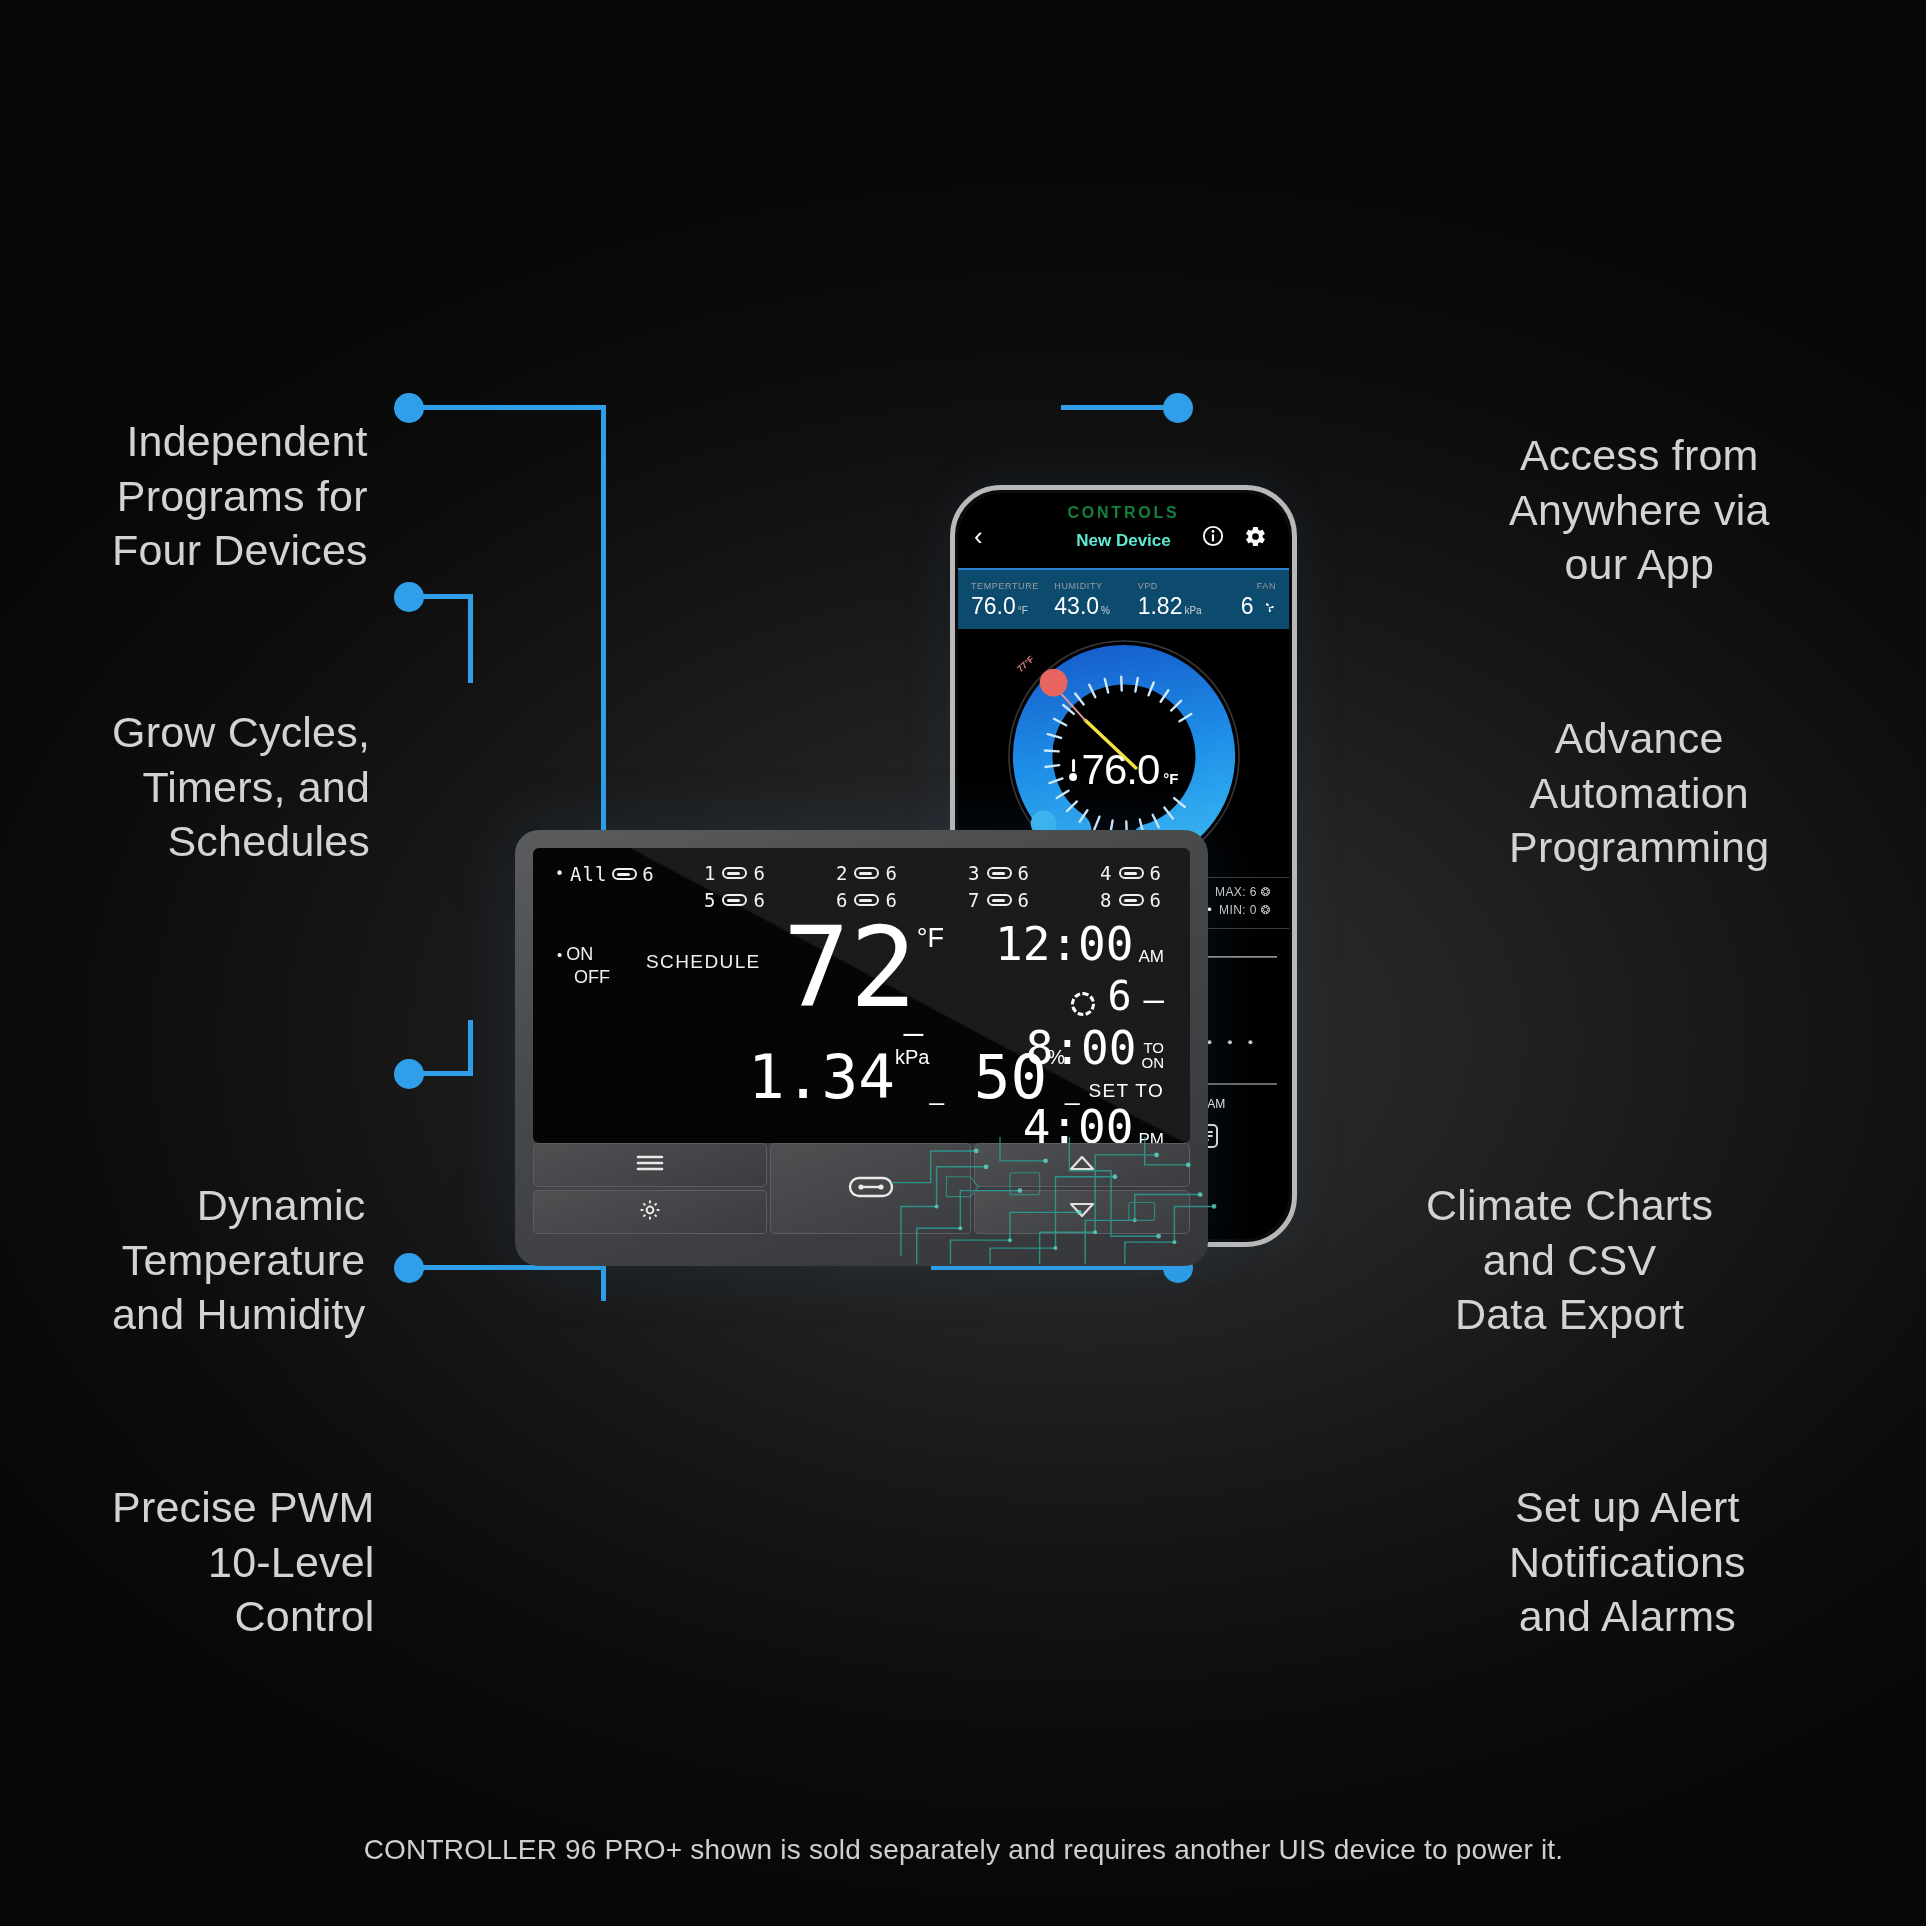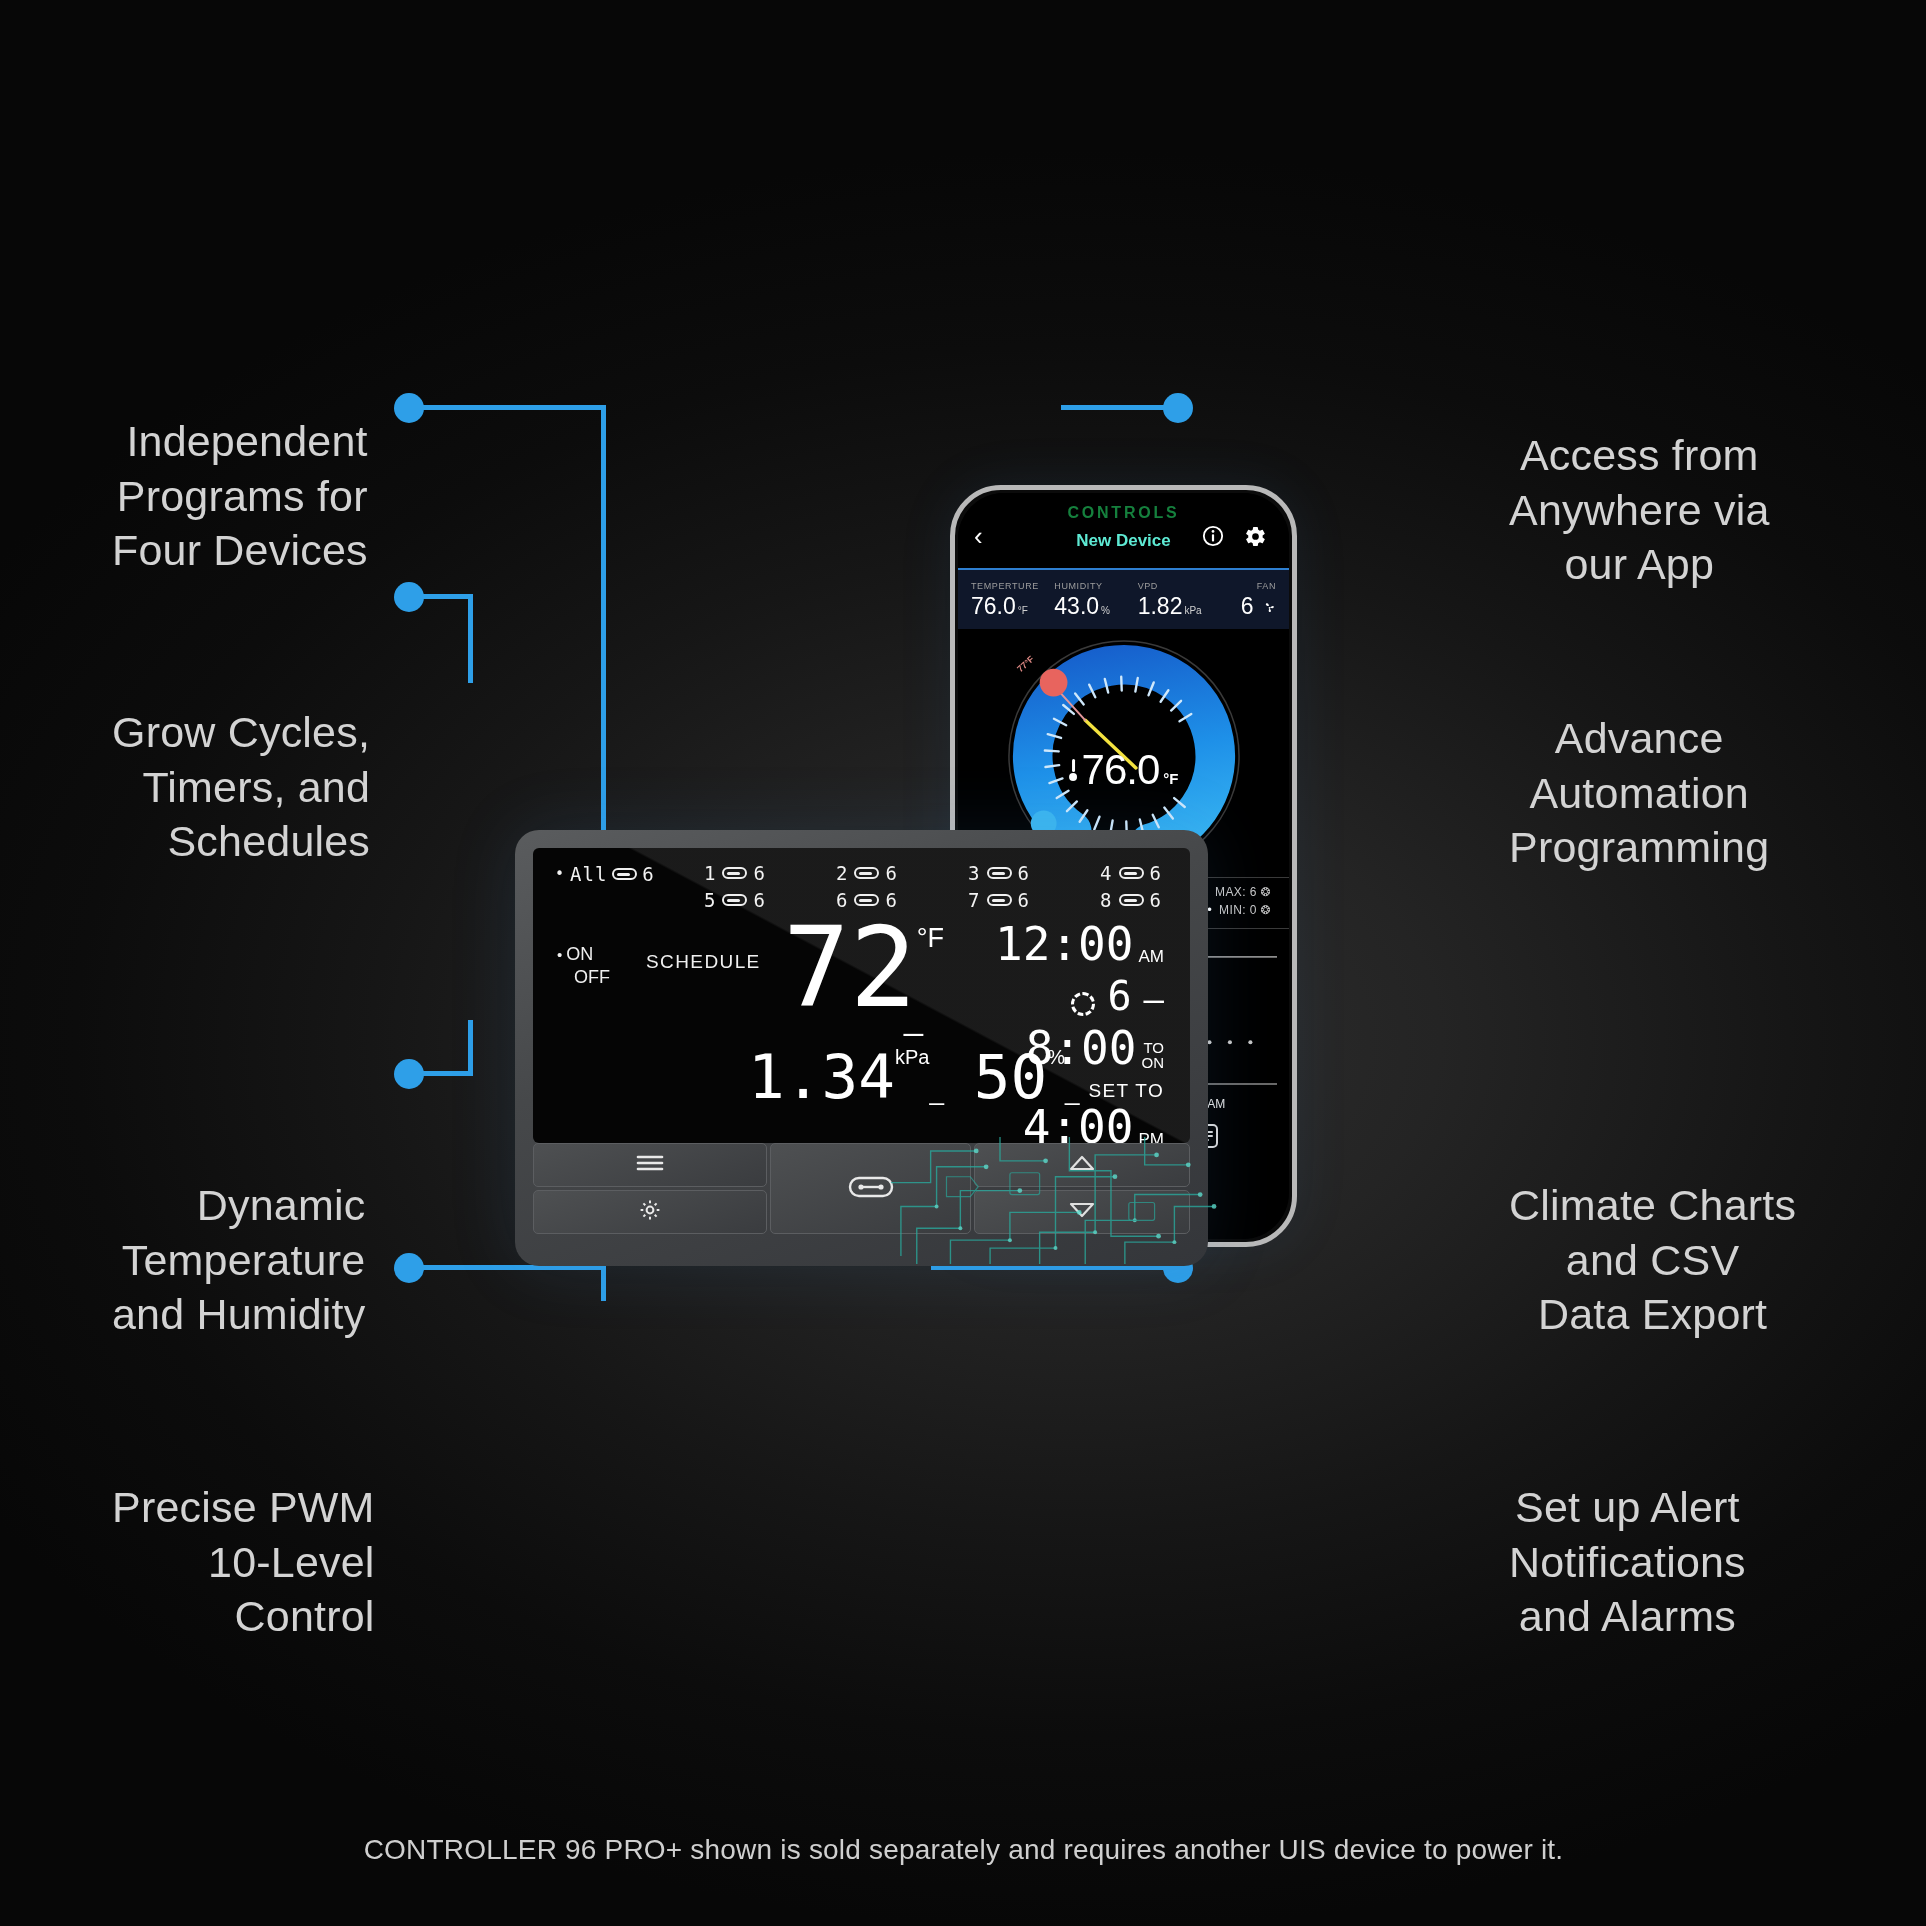--- a/index.html
+++ b/index.html
@@ -95,21 +95,21 @@
   }
   .ph-ico-i, .ph-ico-g {
     position: absolute; top: 32px;
   }
   .ph-ico-i { right: 65px; }
   .ph-ico-g { right: 22px; }
 
   .ph-stats {
     display: flex;
     padding: 11px 13px 9px 13px;
-    background: #0f172a;
+    background: #0c4a6e;
     gap: 4px;
   }
   .ph-stat { flex: 1; }
   .ph-stat.fan { flex: 0 0 55px; text-align: right; }
   .ph-stat-l {
     color: #9d9d9d; font-size: 9px;
     letter-spacing: 0.6px; margin-bottom: 2px;
   }
   .ph-stat-v {
     color: #fff; font-size: 23px; font-weight: 400;
@@ -350,21 +350,21 @@
   <div class="flabel left" style="left:112px; top:1480px;">Precise PWM
 10-Level
 Control</div>
 
   <div class="flabel right" style="left:1509px; top:428px;">Access from
 Anywhere via
 our App</div>
   <div class="flabel right" style="left:1509px; top:711px;">Advance
 Automation
 Programming</div>
-  <div class="flabel right" style="left:1509px; top:1178px;">Climate Charts
+  <div class="flabel right" style="left:1426px; top:1178px;">Climate Charts
 and CSV
 Data Export</div>
   <div class="flabel right" style="left:1509px; top:1480px;">Set up Alert
 Notifications
 and Alarms</div>
 
   <div id="phone">
     <div id="phone-screen">
 
       <div class="ph-header">

